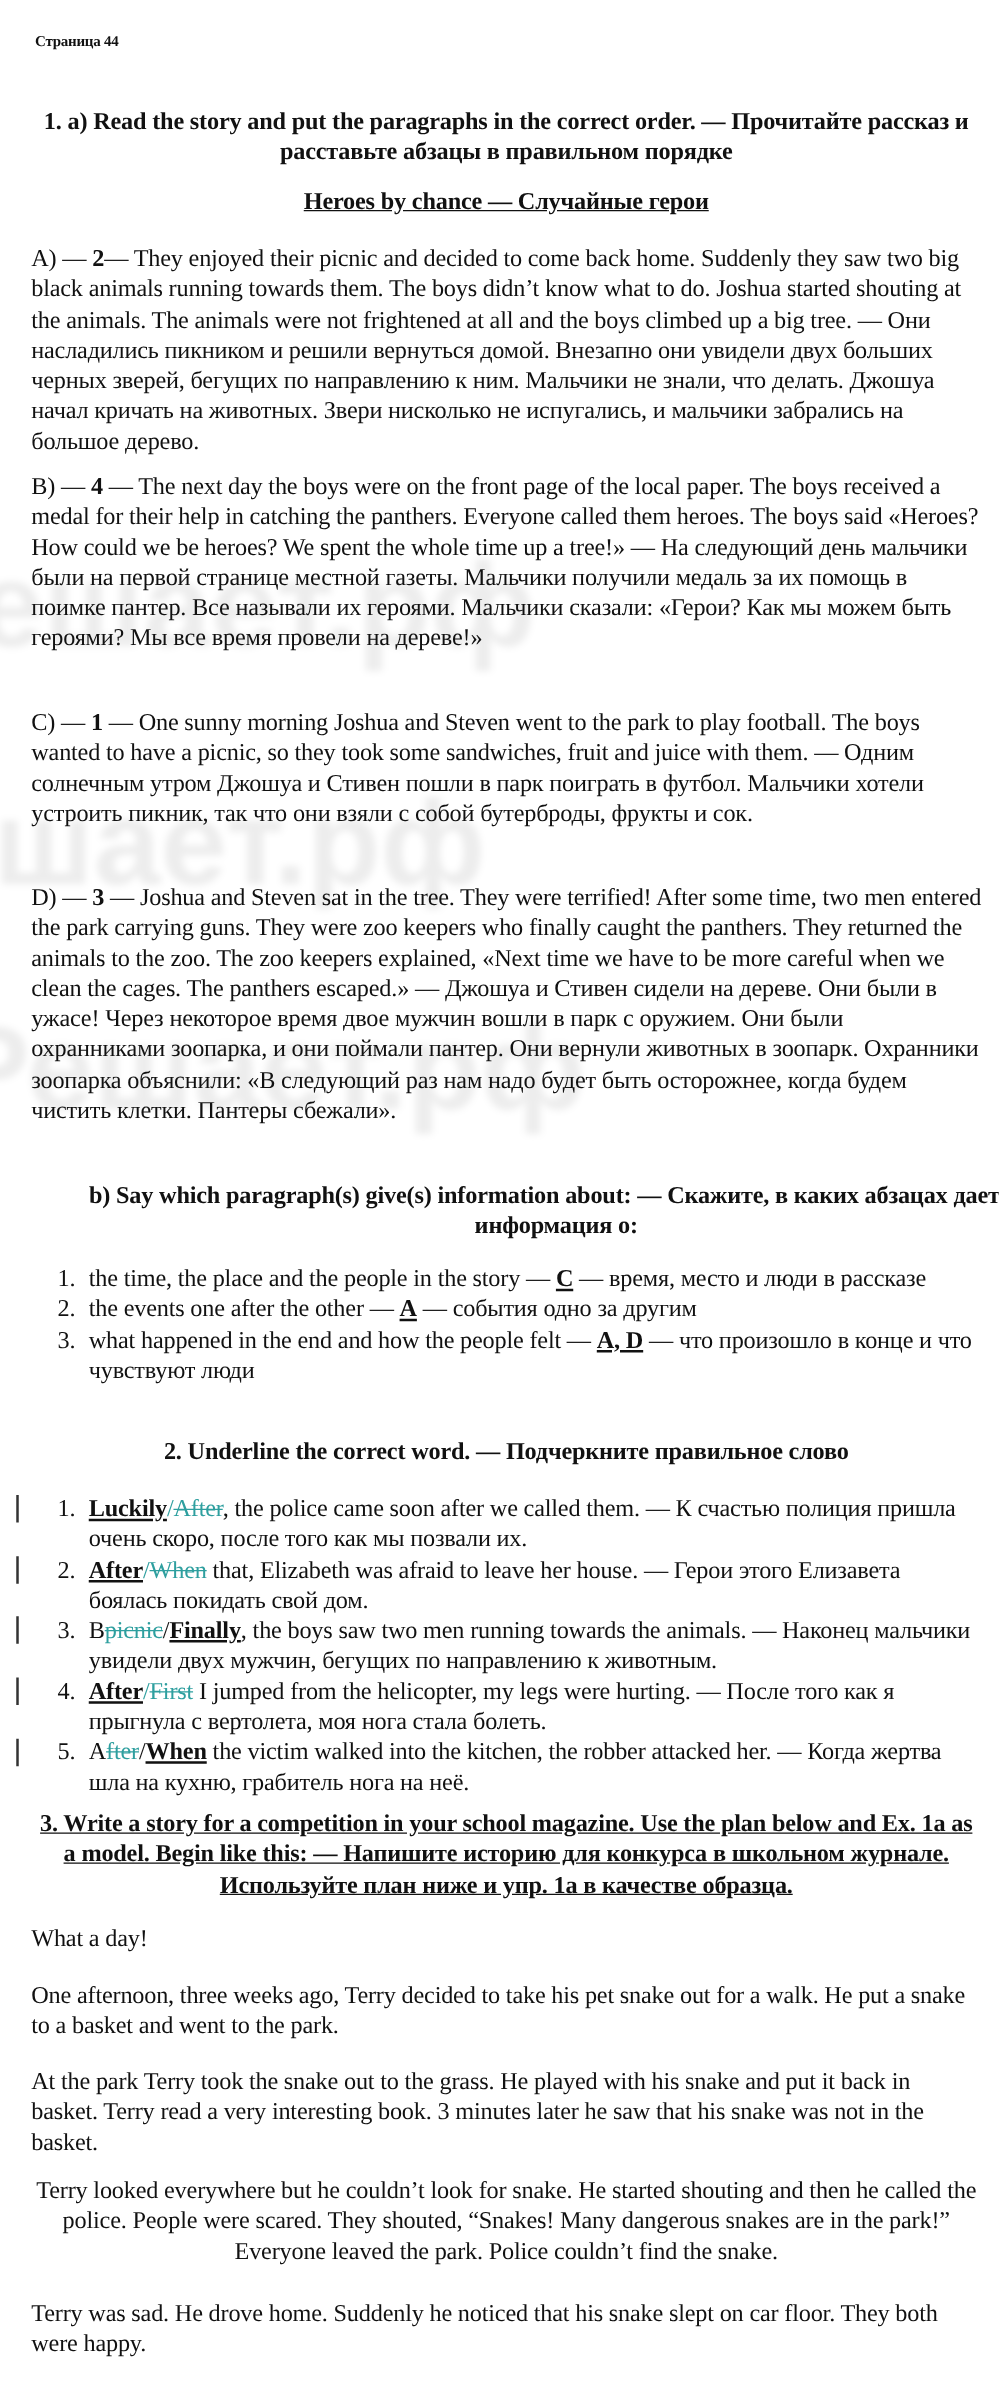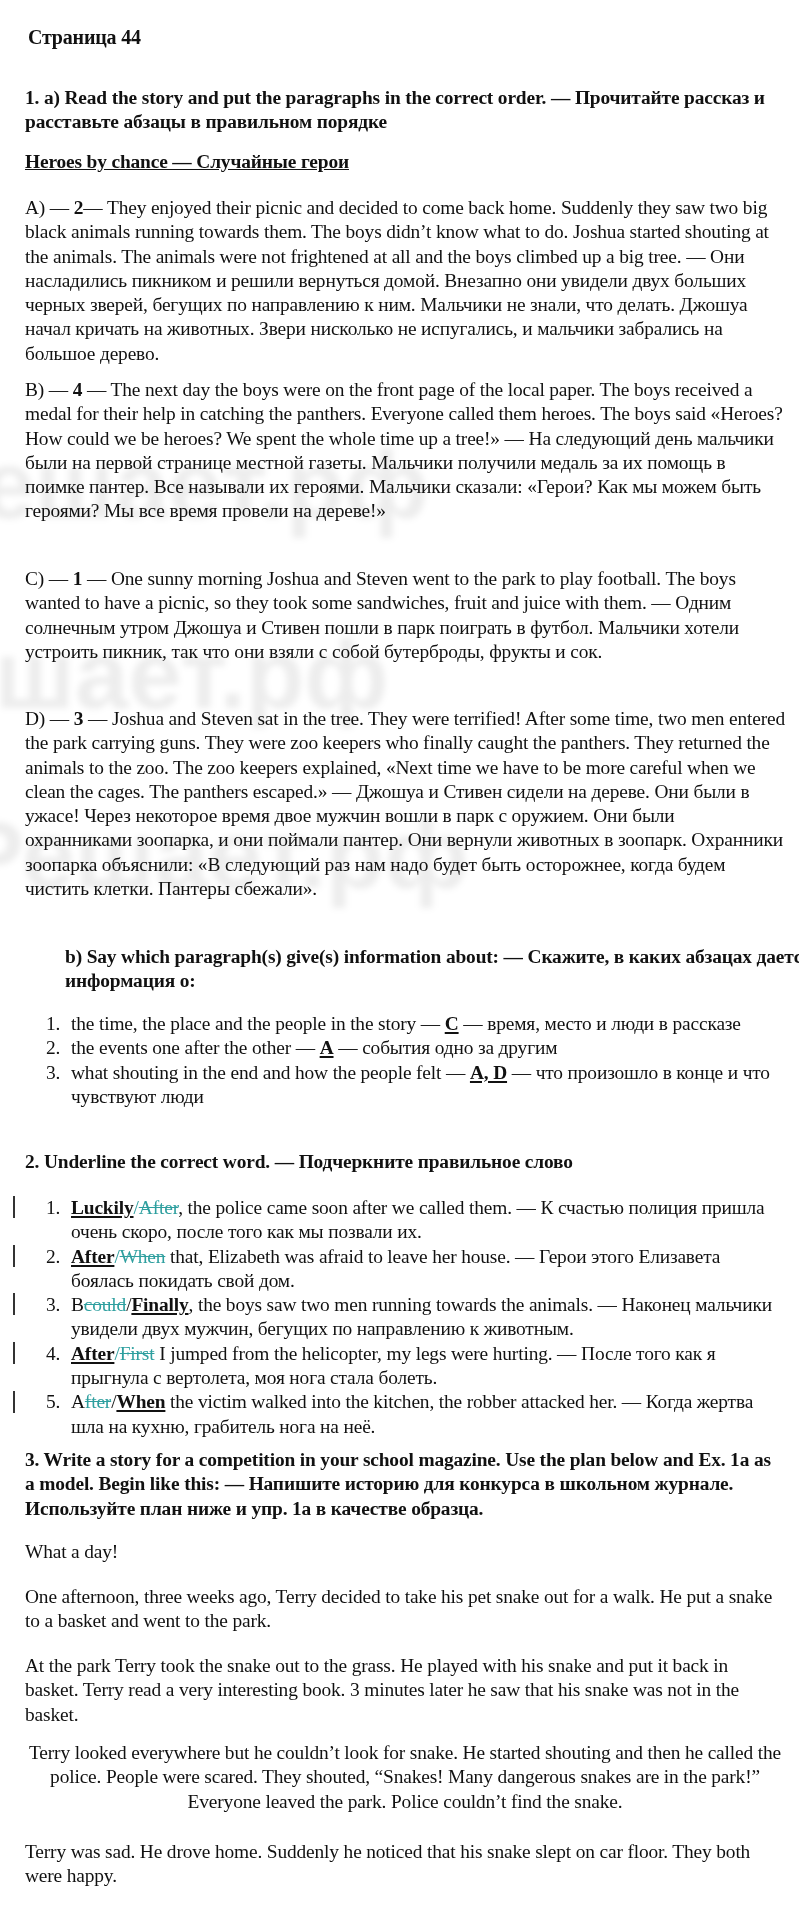--- a/index.html
+++ b/index.html
@@ -6,24 +6,24 @@
   body {
     width: 799px;
     height: 1909px;
     position: relative;
     overflow: hidden;
     font-family: "Liberation Serif", serif;
     color: #111111;
   }
   .page-num {
     position: absolute; left: 28px; top: 26px;
-    font-size: 20px; font-weight: bold; letter-spacing: -0.2px;
+    font-size: 12px; font-weight: bold; letter-spacing: -0.2px;
   }
   .t { font-size: 19.4px; line-height: 24.3px; letter-spacing: -0.15px; }
-  .b { font-weight: bold; }
+  .b { font-weight: bold; text-align: center; }
   .blk { position: absolute; left: 25px; width: 760px; margin: 0; }
   .ans { font-weight: bold; text-decoration: underline; text-decoration-thickness: 2px; text-underline-offset: 2px; }
   .strk { color: #2e9f9f; text-decoration: line-through; }
   .teal { color: #2e9f9f; }
   ol.list { margin: 0; padding: 0; list-style: none; }
   ol.list li { position: relative; padding-left: 46px; }
   ol.list li .num { position: absolute; left: 21px; top: 0; }
   .bar {
     position: absolute; left: 13px; width: 1.5px; height: 22px; background: #333;
   }
@@ -58,37 +58,37 @@
 </p>
 
 <p class="blk t" style="top:707px;">
   <span>D) — </span><span class="b">3</span><span> — </span><span>Joshua and Steven sat in the tree. They were terrified! After some time, two men entered the park carrying guns. They were zoo keepers who finally caught the panthers. They returned the animals to the zoo. The zoo keepers explained, «Next time we have to be more careful when we clean the cages. The panthers escaped.» — Джошуа и Стивен сидели на дереве. Они были в ужасе! Через некоторое время двое мужчин вошли в парк с оружием. Они были охранниками зоопарка, и они поймали пантер. Они вернули животных в зоопарк. Охранники зоопарка объяснили: «В следующий раз нам надо будет быть осторожнее, когда будем чистить клетки. Пантеры сбежали».</span>
 </p>
 
 <p class="blk t b" style="top:945px;margin-left:40px;">b) Say which paragraph(s) give(s) information about: — Скажите, в каких абзацах дается информация о:</p>
 <ol class="blk t list" style="top:1012px;">
   <li><span class="num">1.</span><span>the time, the place and the people in the story — </span><span class="ans">C</span><span> — время, место и люди в рассказе</span></li>
   <li><span class="num">2.</span><span>the events one after the other — </span><span class="ans">A</span><span> — события одно за другим</span></li>
-  <li><span class="num">3.</span><span>what shouting in the end and how the people felt — </span><span class="ans">A, D</span><span> — что произошло в конце и что чувствуют люди</span></li>
+  <li><span class="num">3.</span><span>what happened in the end and how the people felt — </span><span class="ans">A, D</span><span> — что произошло в конце и что чувствуют люди</span></li>
 </ol>
 
 <p class="blk t b" style="top:1150px;">2. Underline the correct word. — Подчеркните правильное слово</p>
 
 <div class="bar" style="top:1196px;"></div>
 <div class="bar" style="top:1245px;"></div>
 <div class="bar" style="top:1293px;"></div>
 <div class="bar" style="top:1342px;"></div>
 <div class="bar" style="top:1391px;"></div>
 
 <ol class="blk t list" style="top:1196px;">
   <li><span class="num">1.</span><span class="ans">Luckily</span><span class="teal">/</span><span class="strk">After</span><span>, the police came soon after we called them. — К счастью полиция пришла очень скоро, после того как мы позвали их.</span></li>
   <li><span class="num">2.</span><span class="ans">After</span><span class="teal">/</span><span class="strk">When</span><span> that, Elizabeth was afraid to leave her house. — Герои этого Елизавета боялась покидать свой дом.</span></li>
-  <li><span class="num">3.</span><span>B</span><span class="strk">could</span><span>/</span><span class="ans">Finally</span><span>, the boys saw two men running towards the animals. — Наконец мальчики увидели двух мужчин, бегущих по направлению к животным.</span></li>
+  <li><span class="num">3.</span><span>B</span><span class="strk">picnic</span><span>/</span><span class="ans">Finally</span><span>, the boys saw two men running towards the animals. — Наконец мальчики увидели двух мужчин, бегущих по направлению к животным.</span></li>
   <li><span class="num">4.</span><span class="ans">After</span><span class="teal">/</span><span class="strk">First</span><span> I jumped from the helicopter, my legs were hurting. — После того как я прыгнула с вертолета, моя нога стала болеть.</span></li>
   <li><span class="num">5.</span><span>A</span><span class="strk">fter</span><span>/</span><span class="ans">When</span><span> the victim walked into the kitchen, the robber attacked her. — Когда жертва шла на кухню, грабитель нога на неё.</span></li>
 </ol>
 
-<p class="blk t b" style="top:1448px;">3. Write a story for a competition in your school magazine. Use the plan below and Ex. 1a as a model. Begin like this: — Напишите историю для конкурса в школьном журнале. Используйте план ниже и упр. 1a в качестве образца.</p>
+<p class="blk t b" style="top:1448px;text-decoration:underline;">3. Write a story for a competition in your school magazine. Use the plan below and Ex. 1a as a model. Begin like this: — Напишите историю для конкурса в школьном журнале. Используйте план ниже и упр. 1a в качестве образца.</p>
 <p class="blk t" style="top:1540px;">What a day!</p>
 <p class="blk t" style="top:1585px;">One afternoon, three weeks ago, Terry decided to take his pet snake out for a walk. He put a snake to a basket and went to the park.</p>
 <p class="blk t" style="top:1654px;">At the park Terry took the snake out to the grass. He played with his snake and put it back in basket. Terry read a very interesting book. 3 minutes later he saw that his snake was not in the basket.</p>
 <p class="blk t" style="top:1741px;text-align:center;">Terry looked everywhere but he couldn’t look for snake. He started shouting and then he called the police. People were scared. They shouted, “Snakes! Many dangerous snakes are in the park!” Everyone leaved the park. Police couldn’t find the snake.</p>
 <p class="blk t" style="top:1840px;">Terry was sad. He drove home. Suddenly he noticed that his snake slept on car floor. They both were happy.</p>
 
 </body></html>

